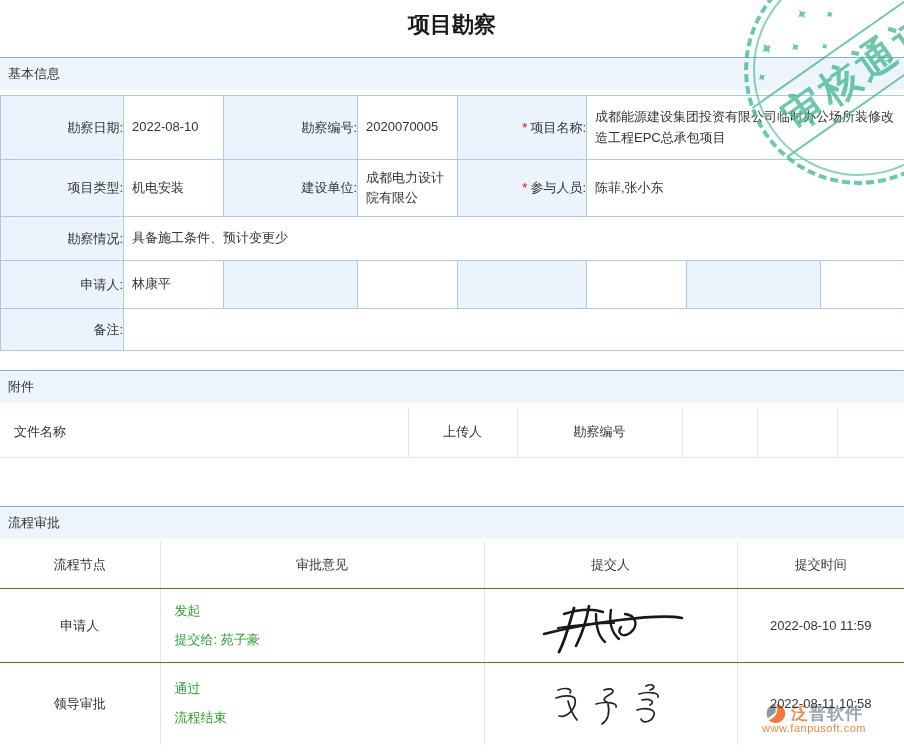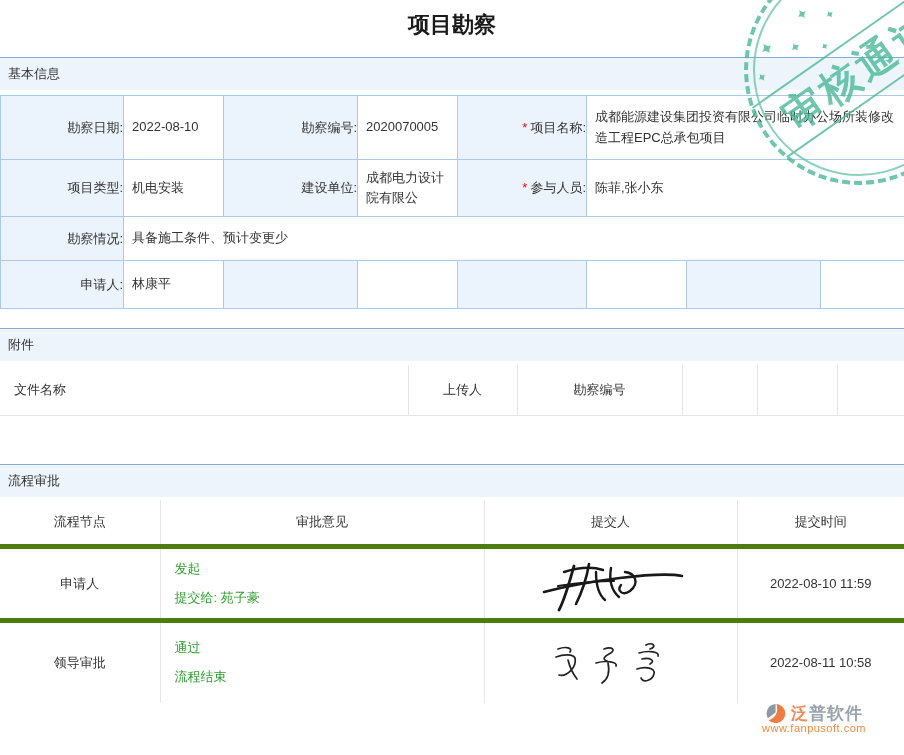--- a/index.html
+++ b/index.html
@@ -23,21 +23,21 @@
   .main-tbl td.val { background:#fff; text-align:left; padding:4px 8px; line-height:1.55; }
   .req { color:#f00; margin-right:3px; }
   
   .att-tbl { margin-top:4px; }
   .att-tbl td { border-right:1px solid #e4e4e4; border-bottom:1px solid #e4e4e4;
     height:50px; text-align:center; color:#333; background:#fff; }
   .att-tbl td:last-child { border-right:none; }
   .att-tbl td.first { text-align:left; padding-left:14px; }
   
   .apv-tbl { margin-top:3px; }
-  .apv-tbl td { border-right:1px solid #e6e6e6; border-bottom:5px solid #4d7c0f;
+  .apv-tbl td { border-right:1px solid #e6e6e6; border-bottom:1px solid #4d7c0f;
     text-align:center; vertical-align:middle; color:#333; background:transparent; }
   .apv-tbl td:last-child { border-right:none; }
   .apv-tbl tr.hd td { height:47px; }
   .apv-tbl tr.r1 td { height:74px; }
   .apv-tbl tr.r2 td { height:82px; border-bottom:none; }
   .apv-tbl td.opinion { text-align:left; padding-left:14px; }
   .opinion .ln { display:block; color:#2e9e2e; line-height:2.2; cursor:pointer; }
   .time-txt { position:relative; z-index:3;margin-top:28px; }
   
   .sig { display:inline-block; vertical-align:middle; }
@@ -120,20 +120,24 @@
   <tr style="height:48px">
     <td class="lbl">申请人:</td>
     <td class="val">林康平</td>
     <td class="lbl"></td>
     <td class="val"></td>
     <td class="lbl"></td>
     <td class="val"></td>
     <td class="lbl"></td>
     <td class="val"></td>
   </tr>
+  <tr style="height:42px">
+    <td class="lbl">备注:</td>
+    <td class="val" colspan="7"></td>
+  </tr>
 </tbody>
   </table>
 
 <div class="section-hd" style="margin-top:19px">附件</div>
 
 <table class="att-tbl">
   <colgroup>
     <col style="width:408px">
       <col style="width:109px">
       <col style="width:165px">

